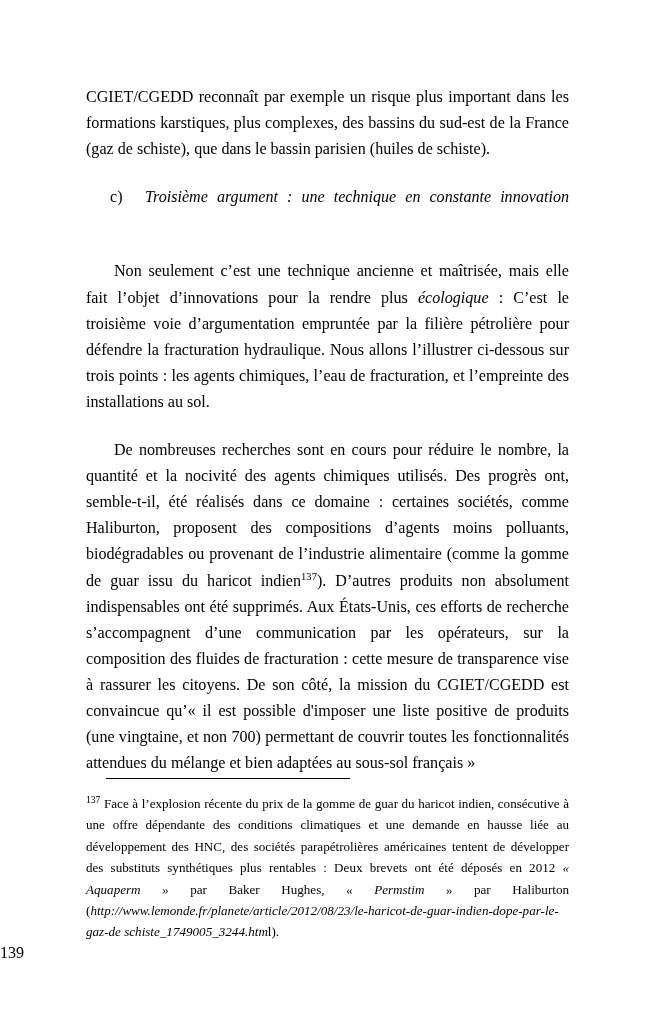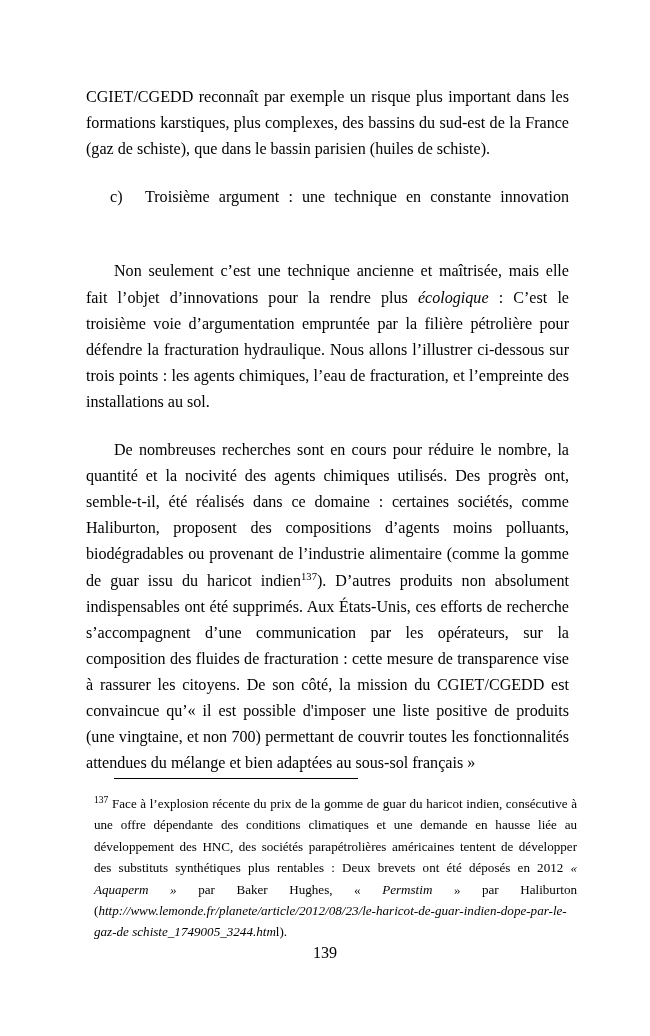--- a/index.html
+++ b/index.html
@@ -48,41 +48,42 @@
     margin-left: 24px;
     width: 459px;
   }
   .subheading .marker {
     width: 35px;
     flex: 0 0 35px;
     font-style: normal;
   }
   .subheading .sh-text {
     flex: 1 1 auto;
+    font-style: italic;
     text-align: justify;
     text-justify: inter-word;
   }
   .subheading .sh-text::after {
     content: "";
     display: inline-block;
     width: 100%;
   }
 
   i, .it { }
 
   sup.fn-ref {
     font-size: 10.6px;
     vertical-align: super;
     line-height: 0;
   }
 
   
   .footnote-zone {
     position: absolute;
-    left: 94px;
+    left: 86px;
     top: 762px;
     width: 483px;
   }
   .fn-rule {
     width: 244px;
     height: 0;
     border: 0;
     border-top: 1.1px solid #000;
     margin: 0 0 14px 20px;
   }
@@ -96,21 +97,20 @@
   .footnote sup.fn-num {
     font-size: 9.6px;
     vertical-align: super;
     line-height: 0;
   }
   .page-number {
     position: absolute;
     left: 0;
     right: 0;
     top: 927px;
-    text-align: center;
     font-size: 16.1px;
     line-height: 20px;
   }
 </style>
 </head>
 <body>
 
 <div class="page">
 
   <div class="content">

